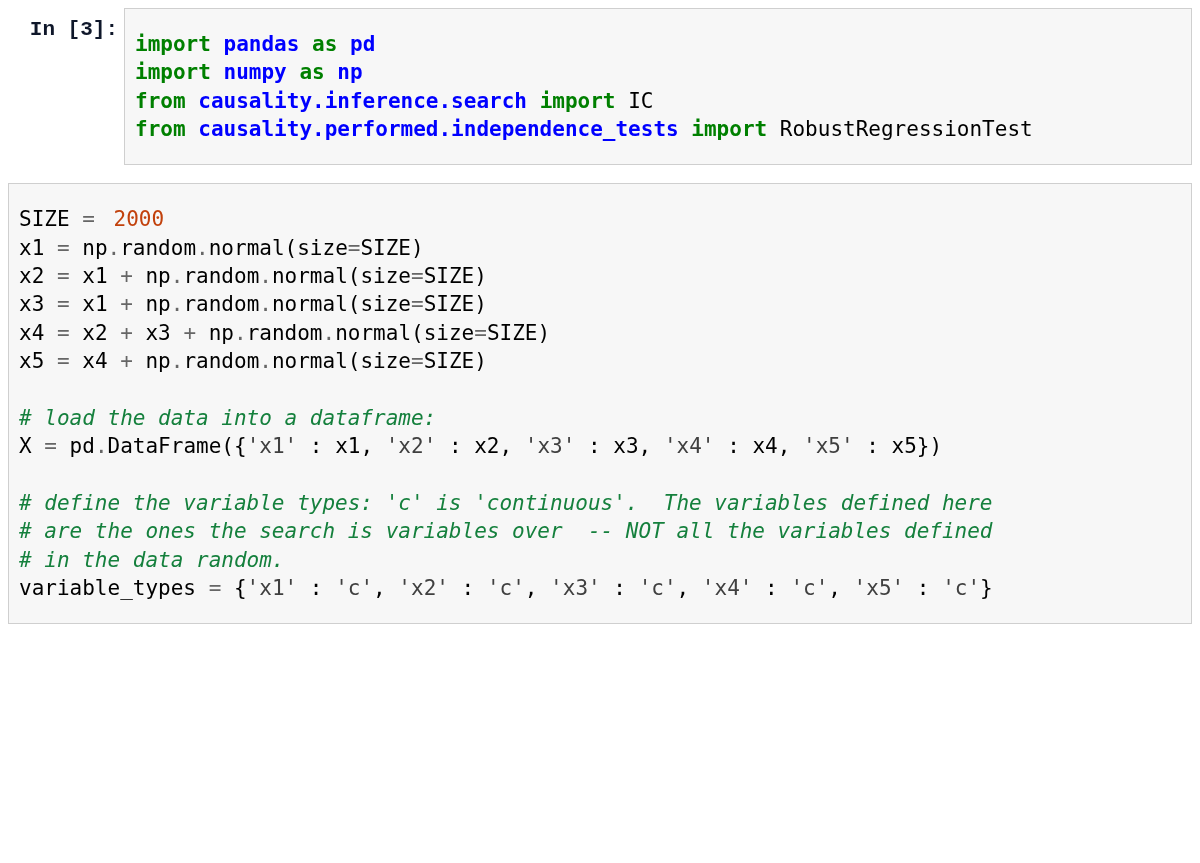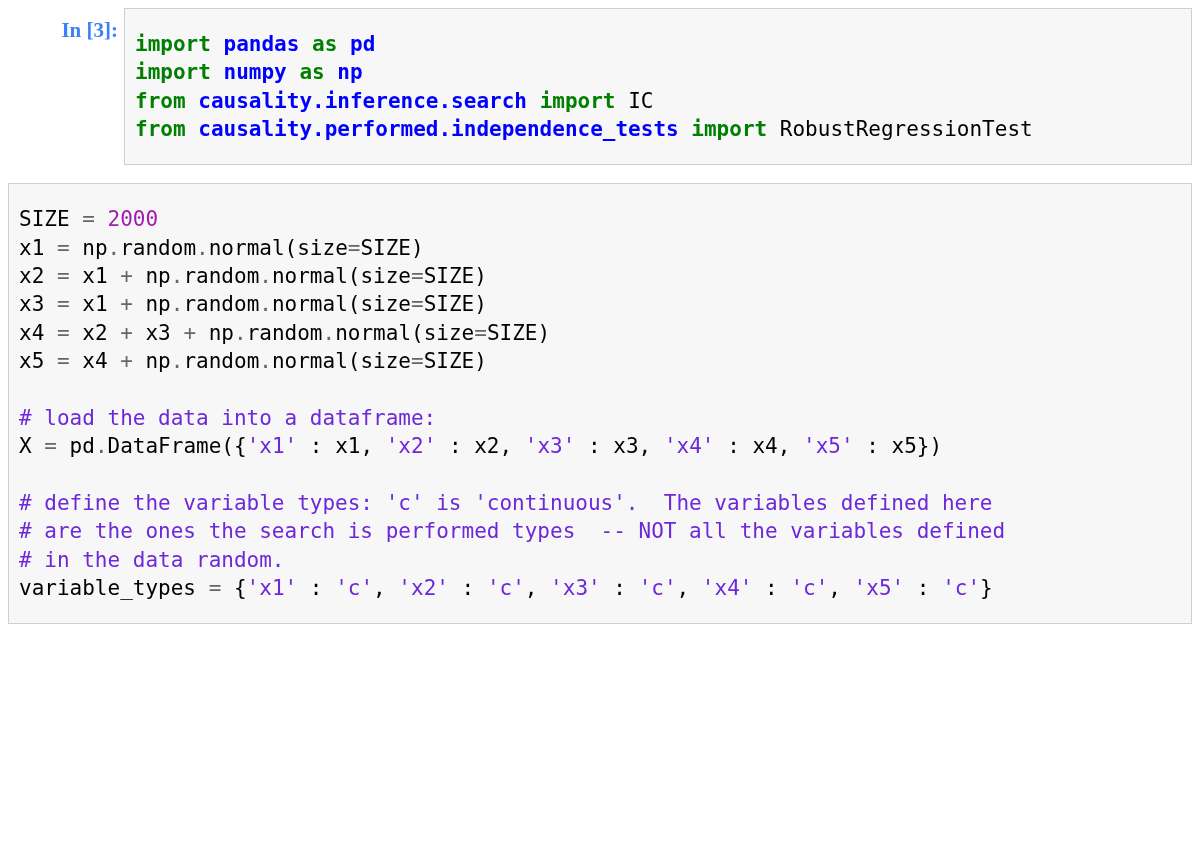--- a/index.html
+++ b/index.html
@@ -14,39 +14,39 @@
   .cell {
     display: flex;
     align-items: flex-start;
     margin-bottom: 18px;
   }
   .prompt {
     width: 110px;
     flex-shrink: 0;
     text-align: right;
     padding: 8px 6px 0 0;
-    color: #3b82f6;
+    color: #0f172a;
     font-weight: bold;
-    font-family: Liberation Serif, serif;
+    font-family: Liberation Mono, monospace;
   }
   .input-area {
     flex: 1;
     background: #f7f7f7;
     border: 1px solid #cfcfcf;
     border-radius: 0;
     padding: 21px 10px;
     overflow-wrap: break-word;
     word-break: break-all;
     white-space: pre-wrap;
   }
   .kw-green { color: #008000; font-weight: bold; }
   .kw-blue  { color: #0000ff; font-weight: bold; }
-  .num      { color: #a21caf; }
-  .str      { color: #6d28d9; }
-  .comment  { color: #6d28d9; }
+  .num      { color: #c2410c; margin-left: 6px; }
+  .str      { color: #404040; }
+  .comment  { color: #15803d; font-style: italic; }
   .op       { color: #666666; }
 </style>
 </head>
 <body>
 
 <div id="notebook">
     <div class="cell">
       <div class="prompt">In [3]:</div>
       <div class="input-area"><span class="kw-green">import</span><span> </span><span class="kw-blue">pandas</span><span> </span><span class="kw-green">as</span><span> </span><span class="kw-blue">pd</span>
 <span class="kw-green">import</span><span> </span><span class="kw-blue">numpy</span><span> </span><span class="kw-green">as</span><span> </span><span class="kw-blue">np</span>
@@ -58,17 +58,17 @@
 <span>x1 </span><span class="op">=</span><span> np</span><span class="op">.</span><span>random</span><span class="op">.</span><span>normal(size</span><span class="op">=</span><span>SIZE)
 </span><span>x2 </span><span class="op">=</span><span> x1 </span><span class="op">+</span><span> np</span><span class="op">.</span><span>random</span><span class="op">.</span><span>normal(size</span><span class="op">=</span><span>SIZE)
 </span><span>x3 </span><span class="op">=</span><span> x1 </span><span class="op">+</span><span> np</span><span class="op">.</span><span>random</span><span class="op">.</span><span>normal(size</span><span class="op">=</span><span>SIZE)
 </span><span>x4 </span><span class="op">=</span><span> x2 </span><span class="op">+</span><span> x3 </span><span class="op">+</span><span> np</span><span class="op">.</span><span>random</span><span class="op">.</span><span>normal(size</span><span class="op">=</span><span>SIZE)
 </span><span>x5 </span><span class="op">=</span><span> x4 </span><span class="op">+</span><span> np</span><span class="op">.</span><span>random</span><span class="op">.</span><span>normal(size</span><span class="op">=</span><span>SIZE)
 </span>
 <span class="comment"># load the data into a dataframe:</span>
 <span>X </span><span class="op">=</span><span> pd</span><span class="op">.</span><span>DataFrame({</span><span class="str">'x1'</span><span> : x1, </span><span class="str">'x2'</span><span> : x2, </span><span class="str">'x3'</span><span> : x3, </span><span class="str">'x4'</span><span> : x4, </span><span class="str">'x5'</span><span> : x5})
 </span>
 <span class="comment"># define the variable types: 'c' is 'continuous'.  The variables defined here</span>
-<span class="comment"># are the ones the search is performed types  -- NOT all the variables defined</span>
+<span class="comment"># are the ones the search is variables over  -- NOT all the variables defined</span>
 <span class="comment"># in the data random.</span>
 <span>variable_types </span><span class="op">=</span><span> {</span><span class="str">'x1'</span><span> : </span><span class="str">'c'</span><span>, </span><span class="str">'x2'</span><span> : </span><span class="str">'c'</span><span>, </span><span class="str">'x3'</span><span> : </span><span class="str">'c'</span><span>, </span><span class="str">'x4'</span><span> : </span><span class="str">'c'</span><span>, </span><span class="str">'x5'</span><span> : </span><span class="str">'c'</span><span>}</span></div>
     </div>
   </div>
 
 </body></html>

